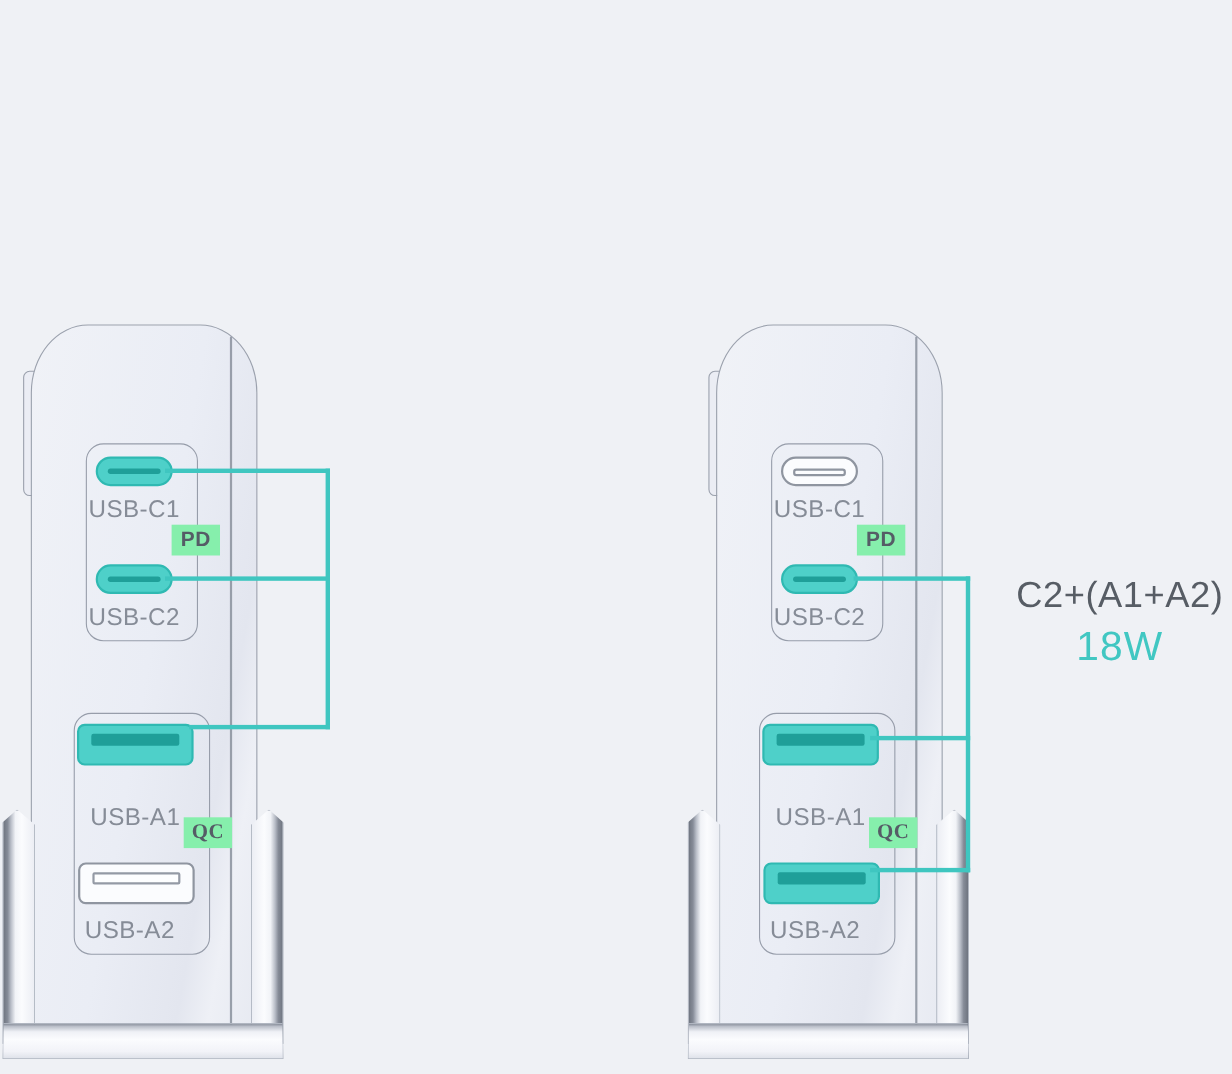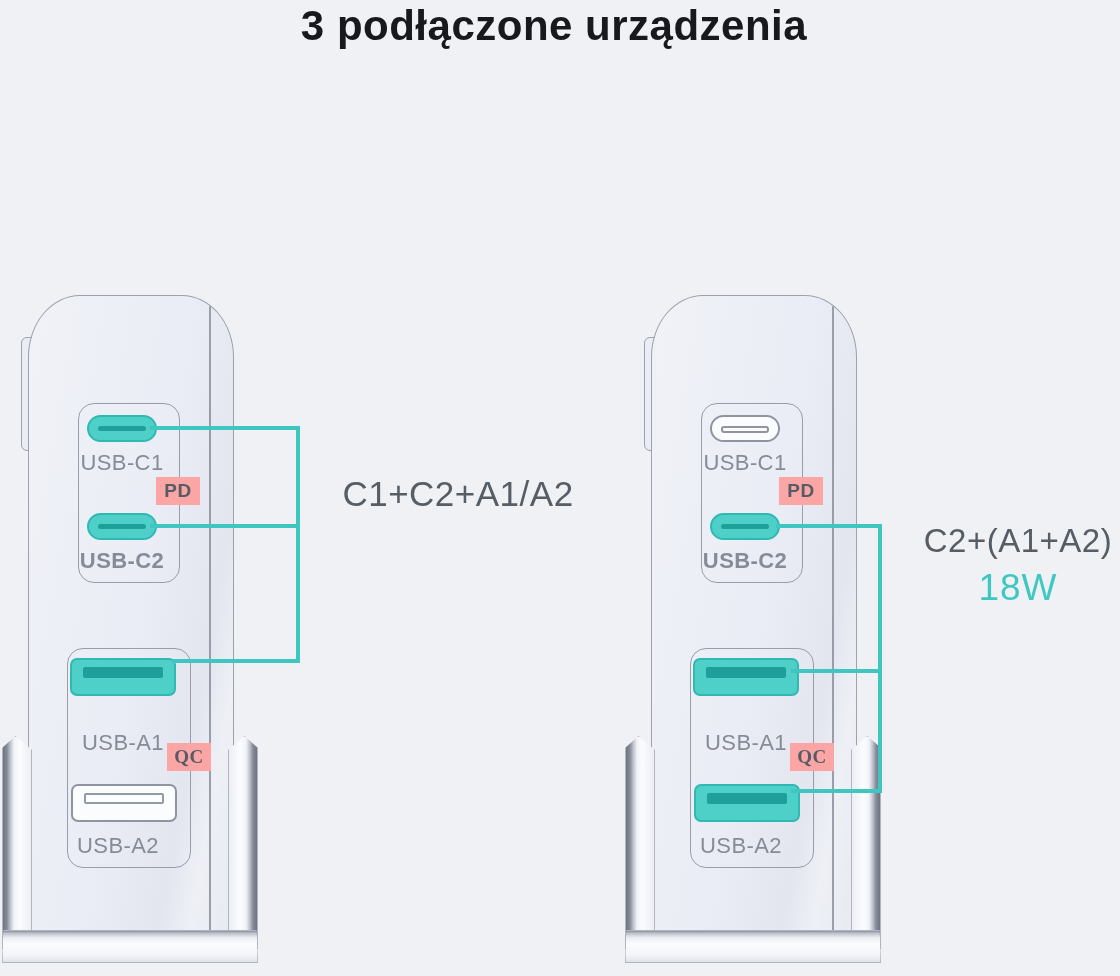--- a/index.html
+++ b/index.html
@@ -17,21 +17,21 @@
   .body{position:absolute;left:26px;top:0;width:204px;height:655px;z-index:1;
         background:linear-gradient(100deg,#f0f2f7 0%,#eaedf5 50%,#e3e6ef 76%,#eef0f6 85%,#e6e9f1 100%);
         border:1.5px solid #9ba1ad;
         border-radius:52px 52px 22px 22px / 62px 62px 22px 22px;}
   .edge-line{position:absolute;right:22px;top:10px;bottom:14px;width:2px;
         background:#8a909c;border-radius:2px;opacity:.85;}
 
   .port-group{position:absolute;z-index:2;border:1.5px solid #979daa;border-radius:16px;background:transparent;}
   .pd-group{left:76px;top:108px;width:100px;height:178px;}
   .qc-group{left:65px;top:353px;width:122px;height:218px;}
-  .group-badge{position:absolute;z-index:3;width:44px;text-align:center;background:#fca5a5;
+  .group-badge{position:absolute;z-index:3;width:44px;text-align:center;background:#86efac;
         font-size:19px;font-weight:bold;color:#555c66;padding:3px 0;letter-spacing:.5px;}
   .pd-badge{left:154px;top:182px;}
   .qc-badge{left:165px;top:448px;font-family:Liberation Serif, serif;}
 
   .port{position:absolute;z-index:2;border-style:solid;border-width:2px;box-sizing:border-box;}
   .port-c{width:70px;height:27px;border-radius:14px;}
   .port-c .slot{position:absolute;left:9px;right:9px;top:50%;height:5px;margin-top:-3px;border-radius:3px;box-sizing:border-box;}
   .port-a{width:106px;height:38px;border-radius:7px;}
   .port-a .slot{position:absolute;left:11px;right:11px;top:7px;height:11px;border-radius:2px;box-sizing:border-box;}
 
@@ -42,21 +42,21 @@
   .port-a[data-state="inactive"] .slot{background:#fdfeff;border:2px solid #949aa5;}
 
   .c1-port{left:85px;top:120px;}
   .c2-port{left:85px;top:218px;}
   .a1-port{left:68px;top:363px;}
   .a2-port{left:69px;top:489px;}
 
   .port-label{position:absolute;z-index:2;width:140px;text-align:center;
         font-size:22px;color:#868c97;letter-spacing:.4px;}
   .c1-label{left:50px;top:155px;}
-  .c2-label{left:50px;top:253px;font-weight:bold;}
+  .c2-label{left:50px;top:253px;}
   .a1-label{left:51px;top:435px;}
   .a2-label{left:46px;top:538px;}
 
   
   .post{position:absolute;top:441px;width:30px;height:213px;z-index:3;border:1px solid #b0b6c1;box-sizing:border-box;}
   .post-l{left:0;background:linear-gradient(90deg,#6e747f 0px,#868c98 4px,#b9bec8 7px,#f1f3f7 11px,#fbfcfe 60%,#eceef4 100%);
         clip-path:polygon(0 12px,45% 0,100% 14px,100% 100%,0 100%);}
   .post-r{left:226px;background:linear-gradient(270deg,#6e747f 0px,#868c98 4px,#b9bec8 7px,#f1f3f7 11px,#fbfcfe 60%,#eceef4 100%);
         clip-path:polygon(0 14px,55% 0,100% 12px,100% 100%,0 100%);}
   .base{position:absolute;left:0;top:635px;width:256px;height:33px;z-index:3;box-sizing:border-box;
@@ -73,21 +73,20 @@
   .annot .combo{font-size:35px;color:#575d65;letter-spacing:.5px;}
   .annot-right .combo{font-size:33px;}
   .annot .power{font-size:38px;color:var(--power,#41c7c2);margin-top:9px;letter-spacing:1px;}
   .annot-right .power{font-size:37px;margin-top:7px;}
 </style>
 </head>
 <body>
 
 <div class="stage">
 
-  <div class="title">3 podłączone urządzenia</div>
 
   <div class="charger" style="left:2px;">
     <div class="bump"></div>
     <div class="body">
       <div class="edge-line"></div>
     </div>
 
     <div class="port-group pd-group"></div>
     <div class="port port-c c1-port" data-state="active">
       <div class="slot"></div>
@@ -152,20 +151,19 @@
   <div class="tline" style="left:150px;top:524px;width:150px;height:4px;"></div>
   <div class="tline" style="left:296px;top:426px;width:4px;height:237px;"></div>
   <div class="tline" style="left:172px;top:659px;width:128px;height:4px;"></div>
 
   <div class="tline" style="left:776px;top:524px;width:106px;height:4px;"></div>
   <div class="tline" style="left:878px;top:524px;width:4px;height:269px;"></div>
   <div class="tline" style="left:791px;top:669px;width:91px;height:4px;"></div>
   <div class="tline" style="left:791px;top:789px;width:91px;height:4px;"></div>
 
   <div class="annot annot-left">
-    <div class="combo">C1+C2+A1/A2</div>
   </div>
   <div class="annot annot-right">
     <div class="combo">C2+(A1+A2)</div>
     <div class="power">18W</div>
   </div>
 
 </div>
 
 </body></html>

